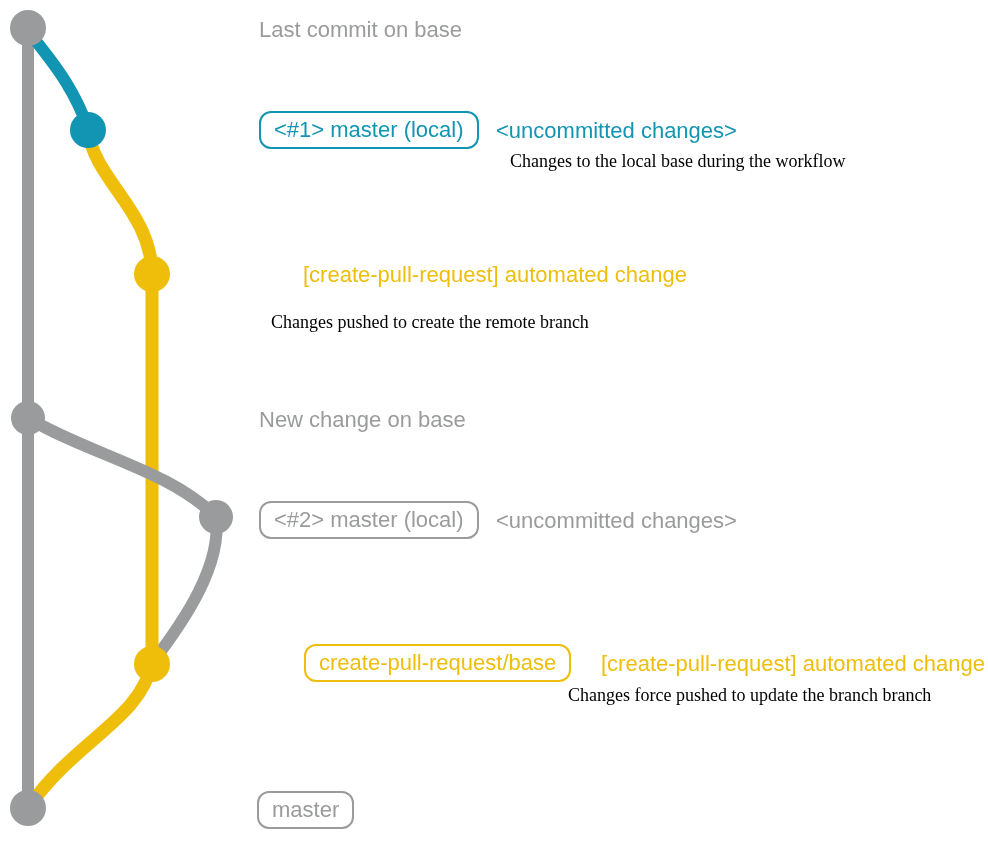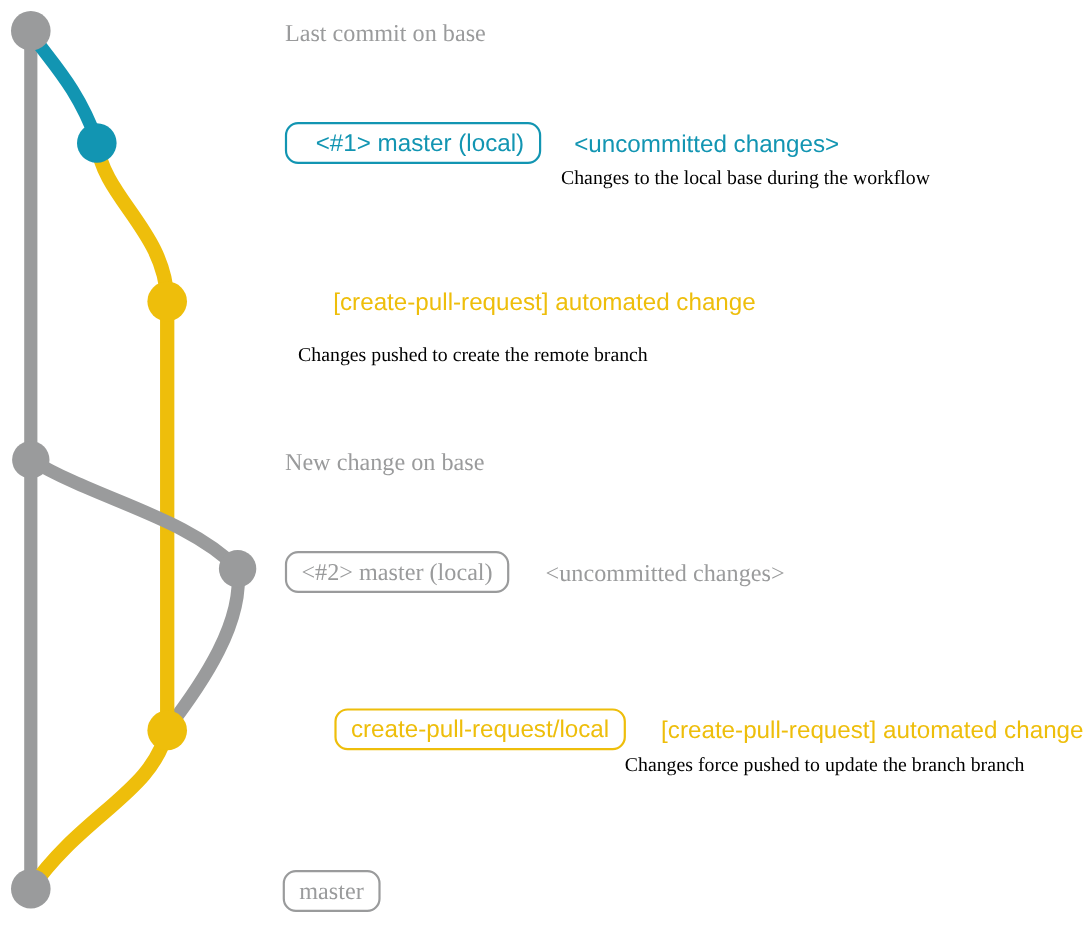--- a/index.html
+++ b/index.html
@@ -35,22 +35,22 @@
   .badge{
     position:absolute;
     font-size:22px;
     line-height:26px;
     border:2px solid;
     border-radius:12px;
     padding:4px 13px;
     white-space:nowrap;
     background:#ffffff;
   }
-  .gray{color:var(--gray);font-family:Liberation Serif, serif;}
-  .teal{color:var(--teal);padding-left:26px;}
+  .gray{color:var(--gray);}
+  .teal{color:var(--teal);}
   .yellow{color:var(--yellow);margin-left:48px;}
 </style>
 </head>
 <body>
 
 <div class="canvas">
 
   <svg id="graph" class="graph" width="250" height="843" viewBox="0 0 250 843">
       <path d="M 28 28 L 28 808" stroke="#9a9b9c" stroke-width="12" fill="none"></path>
       <path d="M 216 517 C 222 565 185 620 152 663" stroke="#9a9b9c" stroke-width="12" fill="none"></path>
@@ -75,19 +75,19 @@
   <div class="desc" style="left:510px;top:150px">Changes to the local base during the workflow</div>
 
   <div class="label yellow" style="left:255px;top:262px">[create-pull-request] automated change</div>
   <div class="desc" style="left:271px;top:311px">Changes pushed to create the remote branch</div>
 
   <div class="label gray" style="left:259px;top:407px">New change on base</div>
 
   <div class="badge gray" style="left:259px;top:501px">&lt;#2&gt; master (local)</div>
   <div class="label gray" style="left:496px;top:508px">&lt;uncommitted changes&gt;</div>
 
-  <div class="badge yellow" style="left:256px;top:644px">create-pull-request/local</div>
+  <div class="badge yellow" style="left:256px;top:644px">create-pull-request/base</div>
   <div class="label yellow" style="left:553px;top:651px">[create-pull-request] automated change</div>
   <div class="desc" style="left:568px;top:684px">Changes force pushed to update the branch branch</div>
 
   <div class="badge gray" style="left:257px;top:791px">master</div>
 
 </div>
 
 </body></html>

